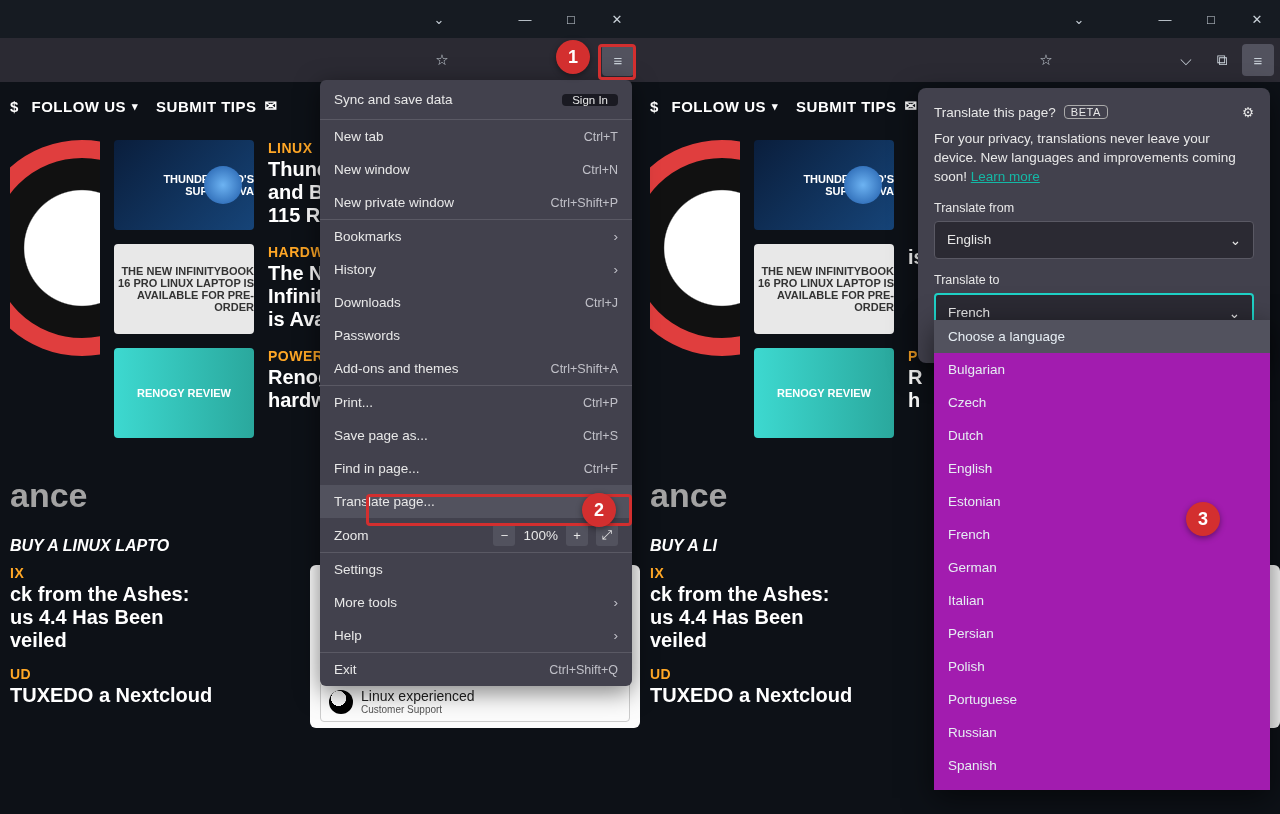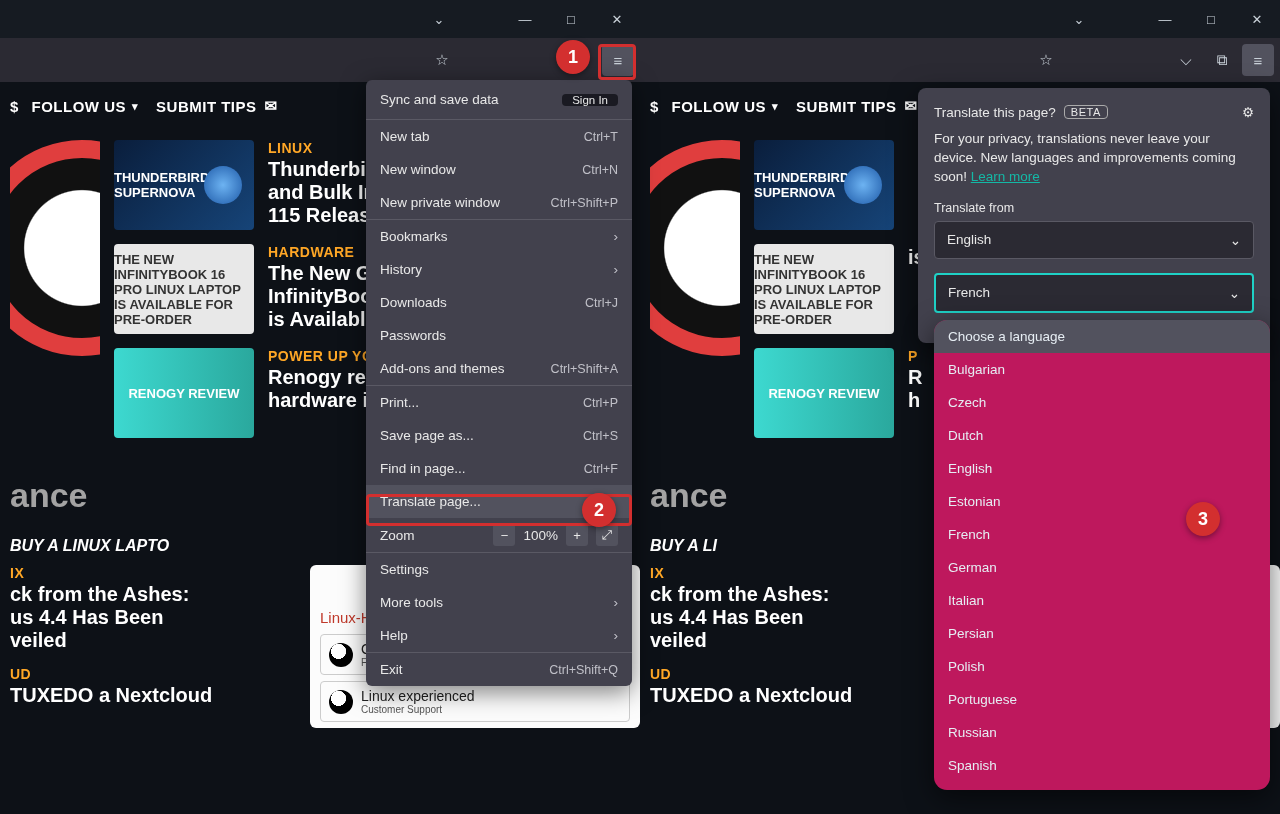--- a/index.html
+++ b/index.html
@@ -11,59 +11,59 @@
 .tbtn { width:46px; height:38px; display:flex; align-items:center; justify-content:center; color:#c9d1d9; font-size:13px; }
 .toolbar { height:44px; background:#2b2a33; display:flex; align-items:center; justify-content:flex-end; padding:0 6px; gap:4px; }
 .ticon { width:32px; height:32px; border-radius:4px; display:flex; align-items:center; justify-content:center; color:#c9d1d9; font-size:15px; }
 .hamb { background:#52525e; }
 .navrow { height:48px; display:flex; align-items:center; gap:18px; padding-left:10px; font-weight:800; letter-spacing:.5px; font-size:15px; color:#fff; }
 .navrow .nav-item { display:flex; align-items:center; gap:4px; }
 .content { position:relative; padding:10px 0 0 10px; }
 .row { display:flex; gap:14px; margin-bottom:14px; }
 .circle { width:90px; height:220px; position:relative; overflow:hidden; }
 .circle::before { content:""; position:absolute; right:-90px; top:0; width:180px; height:180px; border-radius:50%; background:#111 radial-gradient(circle,#fff 0 45%,#111 46%); border:18px solid #e03e3e; }
-.thumb { width:140px; height:90px; background:#1a2332; border-radius:4px; display:flex; align-items:center; justify-content:center; font-size:13px; font-weight:700; color:#fff; flex-direction:column; text-align:left; position:relative; }
+.thumb { width:140px; height:90px; background:#1a2332; border-radius:4px; display:flex; align-items:center; justify-content:center; font-size:11px; font-weight:700; color:#fff; flex-direction:column; text-align:right; position:relative; }
 .thumb.tb1 { background:linear-gradient(135deg,#0a1e3c,#164478); }
 .thumb.tb1::after { content:""; width:38px; height:38px; border-radius:50%; background:radial-gradient(circle,#6db3f2,#1e5aa8); position:absolute; right:12px; }
 .thumb.tb2 { background:#e8e8e8; color:#333; }
 .thumb.tb3 { background:linear-gradient(90deg,#3dd9d0,#2aa89d); }
 .artcol { flex:1; }
 .tag { color:#ffa726; font-weight:800; font-size:14px; letter-spacing:.5px; }
 .art-title { font-size:20px; font-weight:800; line-height:1.15; color:#fff; margin-top:2px; }
 .big-word { font-size:34px; font-weight:800; color:#a3a3a3; margin:24px 0 6px 0; }
 .laptop-head { font-size:16px; font-weight:800; color:#fff; margin:22px 0 10px 0;font-style:italic; }
 .lap-card { background:#fcfcfc; color:#222; border-radius:6px; padding:10px 10px 0 10px; width:330px; }
 .lap-card .brand { font-size:22px; font-weight:800; text-align:center; }
 .lap-card .sub { color:#c0392b; font-size:15px; margin:8px 0; }
 .lap-card .row2 { display:flex; align-items:center; gap:8px; border:1px solid #ccc; border-radius:4px; padding:6px 8px; margin-bottom:6px; font-size:14px; }
 .peng { width:24px; height:24px; border-radius:50%; background:radial-gradient(circle at 40% 35%,#fff 0 35%,#000 36%); }
 .small { font-size:10px; color:#555; }
 
-.menu { position:absolute; top:80px; right:8px; width:266px; background:#42414d; border-radius:6px; box-shadow:0 6px 24px rgba(0,0,0,.5); z-index:50; font-size:13.5px; color:#e8e8e8; }
+.menu { position:absolute; top:80px; right:8px; width:312px; background:#42414d; border-radius:6px; box-shadow:0 6px 24px rgba(0,0,0,.5); z-index:50; font-size:13.5px; color:#e8e8e8; }
 .menu .sync { display:flex; justify-content:space-between; align-items:center; padding:12px 14px; }
 .menu .sync .sign { background:#1a1a22; padding:0 10px; border-radius:4px; font-size:11.5px; }
 .menu hr { border:none; border-top:1px solid #5a5964; margin:0; }
 .menu .mi { display:flex; justify-content:space-between; align-items:center; padding:9px 14px; cursor:pointer; }
 .menu .mi:hover,.menu .mi.hov { background:#52525e; }
 .menu .mi .sc { color:#c0c0c8; font-size:12.5px; }
 .menu .mi .chev { color:#c0c0c8; }
 .zoomrow { display:flex; align-items:center; padding:6px 14px; gap:8px; }
 .zoomrow .zlbl { flex:1; }
 .zoomrow .zb { width:22px; height:22px; border-radius:3px; display:flex; align-items:center; justify-content:center; background:#52525e; font-size:13px; }
 
 .tpanel { position:absolute; top:88px; right:10px; width:352px; background:#42414d; border-radius:8px; box-shadow:0 8px 28px rgba(0,0,0,.55); z-index:50; padding:16px; color:#e8e8e8; font-size:13.5px; }
 .tpanel .hd { display:flex; align-items:center; gap:8px; margin-bottom:10px; }
 .tpanel .hd .beta { border:1px solid #aaa; border-radius:4px; padding:0 6px; font-size:11px; letter-spacing:.5px;text-align:right; }
 .tpanel .hd .gear { margin-left:auto; }
 .tpanel .txt { line-height:1.4; margin-bottom:14px; }
 .tpanel a { color:#14b8a6; text-decoration:underline; }
 .tpanel .lbl { font-size:12.5px; margin-bottom:6px; }
 .tpanel .sel { background:#2b2a33; border:1px solid #5a5964; border-radius:4px; padding:10px 12px; display:flex; justify-content:space-between; align-items:center; margin-bottom:14px; cursor:pointer; }
 .tpanel .sel.active { border:2px solid #1fd1c6; }
-.dropdown { position:absolute; top:320px; right:10px; width:336px; background:#be185d; border-radius:13px; box-shadow:0 8px 28px rgba(0,0,0,.55); z-index:60; max-height:470px; overflow:hidden; }
+.dropdown { position:absolute; top:320px; right:10px; width:336px; background:#a21caf; border-radius:0; box-shadow:0 8px 28px rgba(0,0,0,.55); z-index:60; max-height:470px; overflow:hidden; }
 .dropdown .opt { padding:9px 14px; font-size:13.5px; cursor:pointer; }
 .dropdown .opt.hd { background:#52525e; }
 
 .badge { position:absolute; width:34px; height:34px; border-radius:50%; background:#d32f2f; color:#fff; font-weight:800; font-size:18px; display:flex; align-items:center; justify-content:center; z-index:90; box-shadow:0 2px 6px rgba(0,0,0,.4); }
 .ring { position:absolute; border:3px solid #d32f2f; z-index:80; border-radius:4px; }
 .chevd::after{content:"▾";margin-left:2px;font-size:11px;}
 .mail::after{content:"✉";margin-left:4px;}
 </style>
 </head>
 <body>
@@ -318,20 +318,21 @@
       <span>Translate this page?</span>
       <span class="beta">BETA</span>
       <span class="gear">⚙</span>
     </div>
     <div class="txt"><span>For your privacy, translations never leave your device. New languages and improvements coming soon! </span><a>Learn more</a></div>
     <div class="lbl">Translate from</div>
     <div class="sel">
         <span>English</span>
         <span>⌄</span>
       </div>
+    <div class="lbl">Translate to</div>
     <div class="sel active">
         <span>French</span>
         <span>⌄</span>
       </div>
   </div>
 
   <div class="dropdown" id="lang-dd">
       <div class="opt hd">Choose a language</div>
       <div class="opt">Bulgarian</div>
       <div class="opt">Czech</div>

